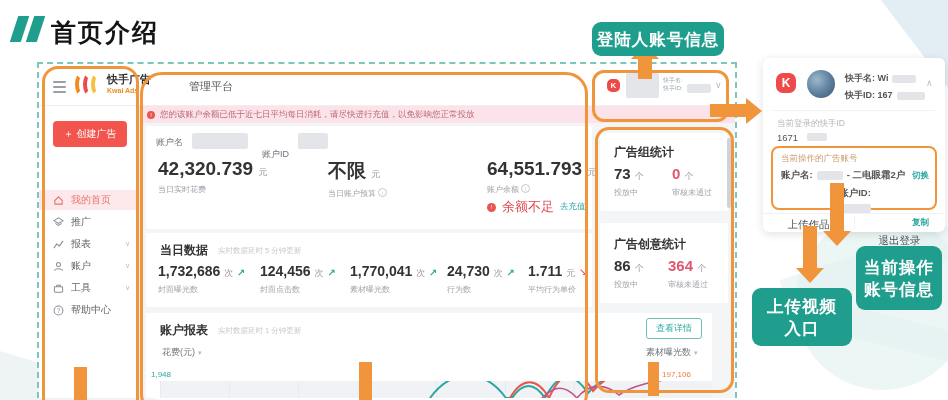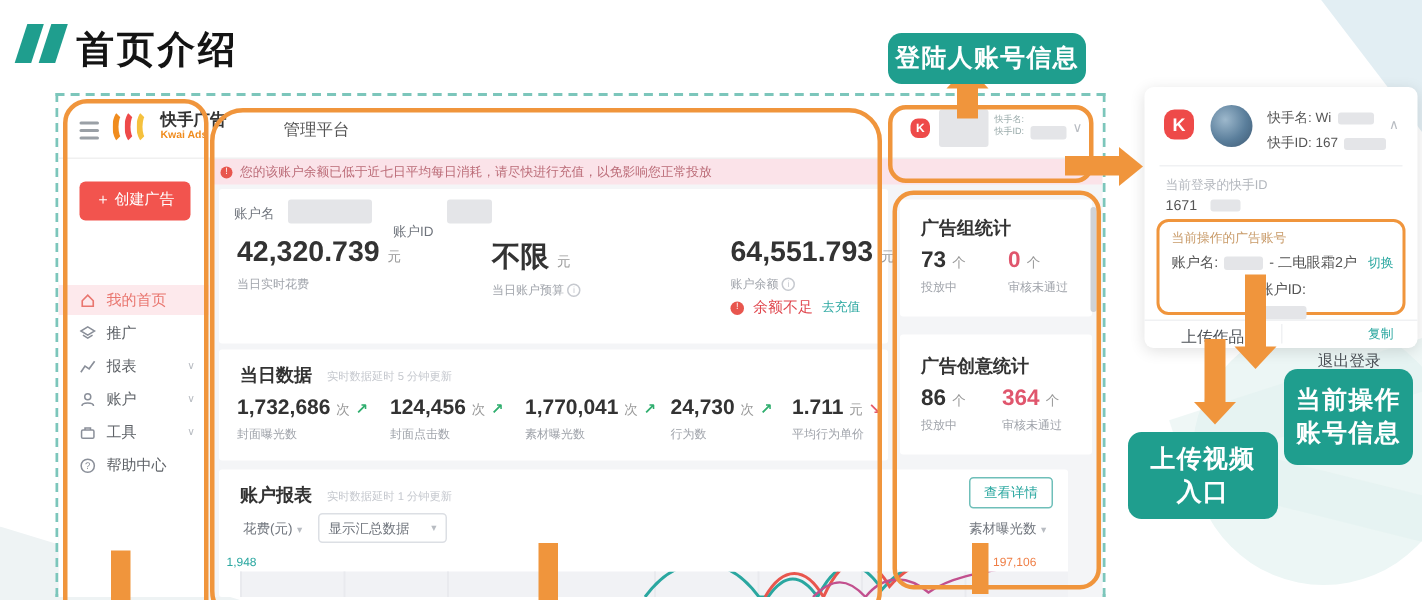--- a/index.html
+++ b/index.html
@@ -55,21 +55,21 @@
   .c-title { font-size:12px; font-weight:bold; color:#333; }
   .c-sub { font-size:7.5px; color:#c6c9cf; }
   .metric-val { font-size:17px; font-weight:bold; color:#333; white-space:nowrap; }
   .metric-val.big { font-size:19px; }
   .metric-unit { font-size:9px; color:#999; font-weight:normal; }
   .metric-label { font-size:8px; color:#a0a4ab; margin-top:4px; white-space:nowrap; }
   .tr-up { color:#2fae6e; font-size:10px; }
   .tr-down { color:#e55a6a; font-size:10px; }
   .info-i { display:inline-block; width:9px; height:9px; border:1px solid #c6c9cf; border-radius:50%; font-size:6px; color:#c6c9cf; text-align:center; line-height:8px; vertical-align:1px; }
   .warn-i { display:inline-block; width:9px; height:9px; background:#e8564e; border-radius:50%; font-size:6px; color:#fff; text-align:center; line-height:9px; }
-  .badge-red { font-size:10px; color:#e0484f; }
+  .badge-red { font-size:13px; color:#e0484f; }
   .link-teal { font-size:8.5px; color:#2aa7a0; }
   .field-label { font-size:9px; color:#70757d; }
 
   .detail-btn { position:absolute; border:1px solid #6fbfb9; color:#2aa7a0; font-size:9px; border-radius:3px; padding:3px 9px; background:#fff; }
   .select-box { border:1px solid #dcdfe4; border-radius:3px; font-size:9px; color:#70757d; background:#fff; display:flex; align-items:center; justify-content:space-between; padding:0 6px; }
   .drop-caret { font-size:7px; color:#b8bcc2; }
   .axis-left { font-size:8px; color:#2aa7a0; }
   .axis-right { font-size:8px; color:#ef7e45; }
   .plot { position:absolute; background:#f1f2f5; overflow:hidden;
           background-image:linear-gradient(90deg,#e9eaee 1px,transparent 1px); background-size:69px 100%; }
@@ -86,21 +86,21 @@
 
   
   .ar-shaft { background:#f0953c; }
   .ar-head-up { width:0; height:0; border-left:14px solid transparent; border-right:14px solid transparent; border-bottom:15px solid #f0953c; }
   .ar-head-down { width:0; height:0; border-left:14px solid transparent; border-right:14px solid transparent; border-top:15px solid #f0953c; }
   .ar-head-right { width:0; height:0; border-top:13px solid transparent; border-bottom:13px solid transparent; border-left:16px solid #f0953c; }
 
   
   .popup { left:763px; top:58px; width:182px; height:174px; background:#fff; border-radius:6px; box-shadow:0 2px 10px rgba(0,0,0,.12); z-index:6; }
   .popup .avatar { position:absolute; left:44px; top:12px; width:28px; height:28px; border-radius:50%; background:radial-gradient(circle at 35% 35%, #9db8cc, #5a7e9b 55%, #3d5871); }
-  .p-line { font-size:9px; color:#555; display:flex; align-items:center; gap:4px; white-space:nowrap; }
+  .p-line { font-size:9px; color:#555; display:flex; align-items:center; gap:4px; white-space:nowrap;font-weight:bold; }
   .p-gray { font-size:8.5px; color:#b3b7bd; }
   .p-dark { font-size:9.5px; color:#555; }
   .op-box { position:absolute; left:8px; top:88px; width:166px; height:64px; border:2px solid #f0953c; border-radius:8px; }
   .p-btn { font-size:10.5px; color:#4a4f55; text-align:center; }
 </style>
 </head>
 <body>
 
 <div class="stage">
 
@@ -264,24 +264,20 @@
       </div>
     </div>
 
     <div class="card" style="left:107px;top:249px;width:566px;height:85px;">
       <span class="abs c-title" style="left:14px;top:9px;">账户报表</span>
       <span class="abs c-sub" style="left:72px;top:13px;">实时数据延时 1 分钟更新</span>
       <button class="detail-btn" style="right:10px;top:5px;">查看详情</button>
 
       <div class="abs" style="left:16px;top:33px;display:flex;align-items:center;gap:3px;">
         <span class="field-label">花费(元)</span>
-        <span class="drop-caret">▾</span>
-      </div>
-      <div class="abs select-box" style="left:66px;top:29px;width:86px;height:20px;">
-        <span>显示汇总数据</span>
         <span class="drop-caret">▾</span>
       </div>
       <div class="abs" style="left:500px;top:33px;display:flex;align-items:center;gap:3px;">
         <span class="field-label">素材曝光数</span>
         <span class="drop-caret">▾</span>
       </div>
 
       <span class="abs axis-left" style="left:5px;top:57px;">1,948</span>
       <span class="abs axis-right" style="left:516px;top:57px;">197,106</span>
 

